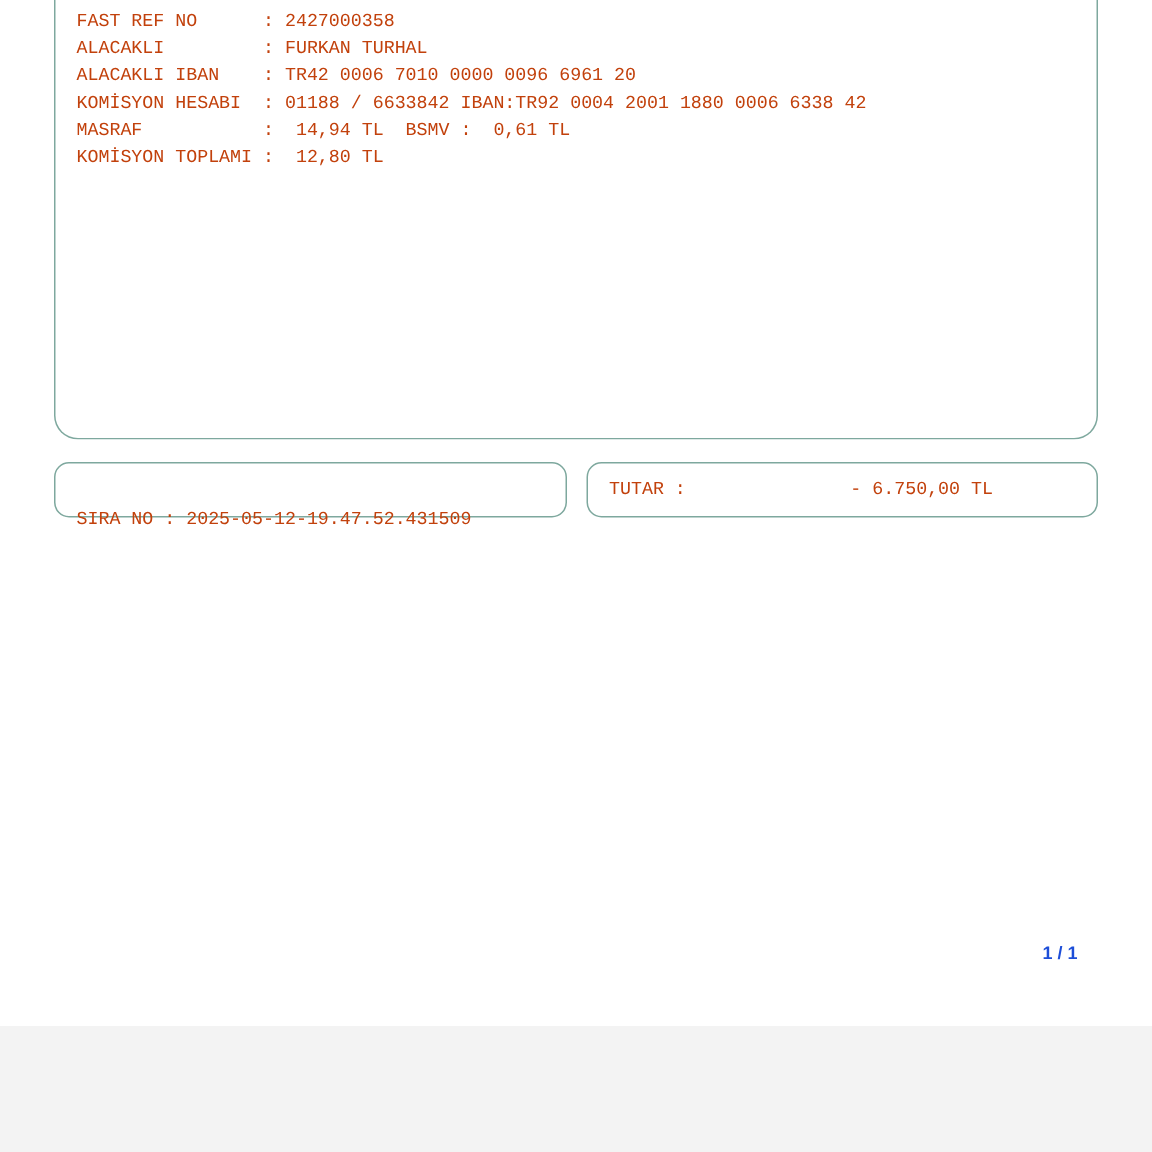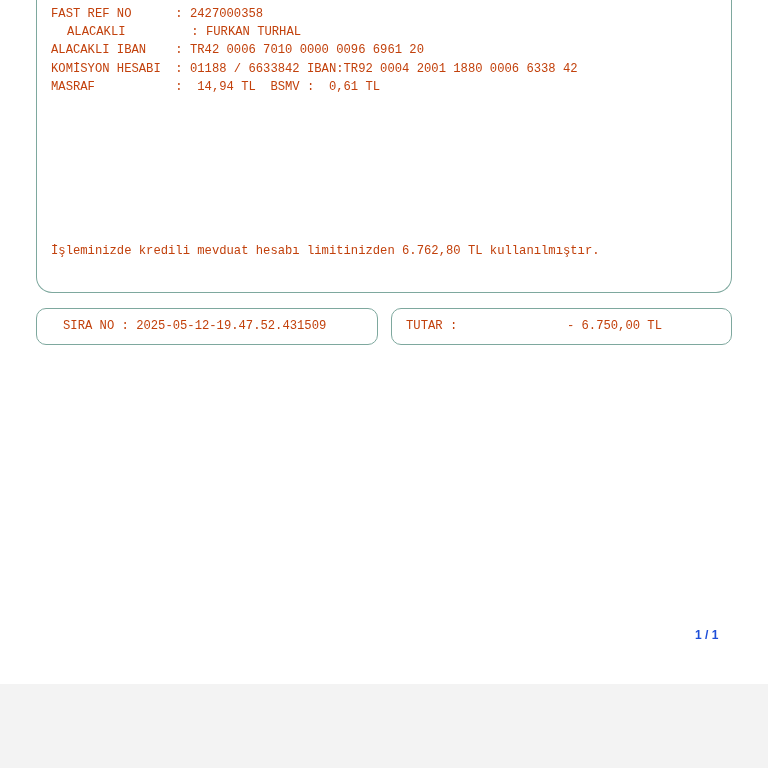--- a/index.html
+++ b/index.html
@@ -19,29 +19,29 @@
   .small-box .mono { position: absolute; top: 9px; line-height: 16px; }
   .page-num { position: absolute; left: 695px; top: 628px; font-family: "Liberation Sans", "DejaVu Sans", sans-serif; font-size: 12px; font-weight: bold; color: #1d4ed8; }
 </style>
 </head>
 <body>
 
 <div class="page">
   <div class="main-box"></div>
 
   <div class="row mono" style="top:6px;">FAST REF NO      : 2427000358</div>
-  <div class="row mono" style="top:24px;margin-left:16px;">ALACAKLI         : FURKAN TURHAL</div>
+  <div class="row mono" style="top:24px;">ALACAKLI         : FURKAN TURHAL</div>
   <div class="row mono" style="top:42px;">ALACAKLI IBAN    : TR42 0006 7010 0000 0096 6961 20</div>
   <div class="row mono" style="top:61px;">KOMİSYON HESABI  : 01188 / 6633842 IBAN:TR92 0004 2001 1880 0006 6338 42</div>
   <div class="row mono" style="top:79px;">MASRAF           :  14,94 TL  BSMV :  0,61 TL</div>
+  <div class="row mono" style="top:97px;">KOMİSYON TOPLAMI :  12,80 TL</div>
 
-  <div class="row mono" style="top:243px;">İşleminizde kredili mevduat hesabı limitinizden 6.762,80 TL kullanılmıştır.</div>
 
   <div class="small-box" style="left:36px; width:340px;">
-    <div class="mono" style="left:26px;">SIRA NO : 2025-05-12-19.47.52.431509</div>
+    <div class="mono" style="left:14px;margin-top:20px;">SIRA NO : 2025-05-12-19.47.52.431509</div>
   </div>
 
   <div class="small-box" style="left:391px; width:339px;">
     <div class="mono" style="left:14px;">TUTAR :               - 6.750,00 TL</div>
   </div>
 
   <div class="page-num">1 / 1</div>
 </div>
 
 <div class="footer-bg"></div>

